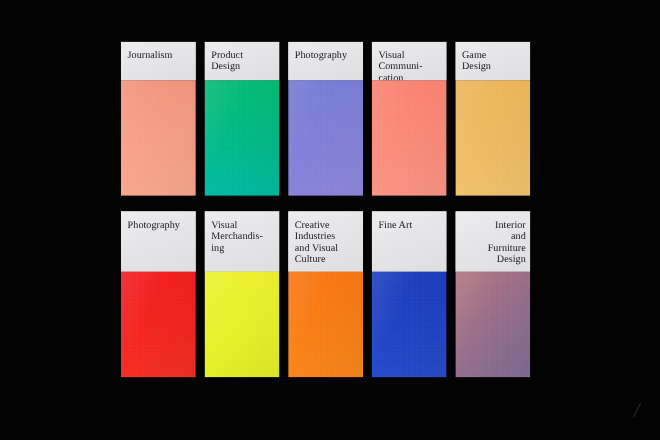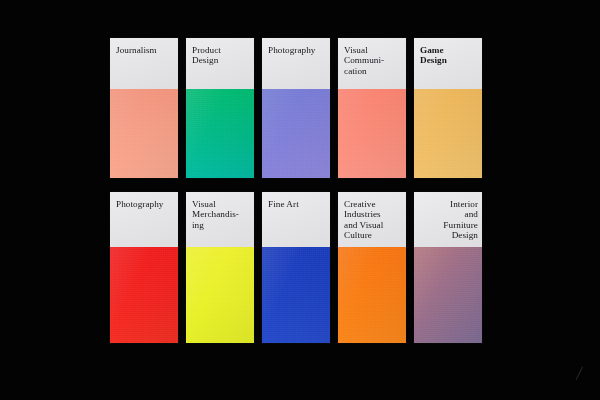--- a/index.html
+++ b/index.html
@@ -36,21 +36,21 @@
     background-image:linear-gradient(160deg,#ececee 0%,#e4e4e6 55%,#dedee0 100%);
     color:#18181c;
     box-sizing:border-box;
     padding:7px 4px 4px 6px;
     font-size:9.2px;
     line-height:10.4px;
     letter-spacing:0.05px;
     white-space:pre-line;
     flex:0 0 auto;
   }
-  #row-top .card-header{ height:51px; }
+  #row-top .card-header{ height:35px; }
   #row-bottom .card-header{ height:55px; }
 
   .card-color{
     flex:1 1 auto;
     position:relative;
   }
   
   .card-color::after{
     content:"";
     position:absolute;inset:0;
@@ -95,47 +95,47 @@
       <div class="card-header" style="color: rgb(24, 24, 28);">Photography</div>
       <div class="card-color" style="background: linear-gradient(150deg, rgb(114, 121, 212) 0%, rgb(129, 128, 218) 50%, rgb(145, 137, 224) 100%);"></div>
     </div>
     <div class="card">
       <div class="card-header" style="color: rgb(24, 24, 28);">Visual
 Communi-
 cation</div>
       <div class="card-color" style="background: linear-gradient(175deg, rgb(251, 130, 112) 0%, rgb(253, 141, 123) 60%, rgb(254, 150, 134) 100%);"></div>
     </div>
     <div class="card">
-      <div class="card-header" style="color: rgb(24, 24, 28); font-weight: bold;">Game
+      <div class="card-header" style="color: rgb(24, 24, 28);">Game
 Design</div>
       <div class="card-color" style="background: linear-gradient(170deg, rgb(238, 182, 88) 0%, rgb(241, 189, 98) 55%, rgb(244, 198, 110) 100%);"></div>
     </div>
   </div>
 
   <div class="row" id="row-bottom">
     <div class="card">
       <div class="card-header" style="color: rgb(24, 24, 28);">Photography</div>
       <div class="card-color" style="background: linear-gradient(175deg, rgb(242, 28, 28) 0%, rgb(245, 36, 32) 60%, rgb(247, 46, 34) 100%);"></div>
     </div>
     <div class="card">
       <div class="card-header" style="color: rgb(24, 24, 28);">Visual
 Merchandis-
 ing</div>
       <div class="card-color" style="background: linear-gradient(rgb(238, 242, 44) 0%, rgb(235, 243, 40) 55%, rgb(230, 240, 36) 100%);"></div>
     </div>
     <div class="card">
-      <div class="card-header" style="color: rgb(24, 24, 28);">Fine Art</div>
-      <div class="card-color" style="background: linear-gradient(rgb(26, 60, 190) 0%, rgb(30, 66, 197) 55%, rgb(36, 73, 205) 100%);"></div>
-    </div>
-    <div class="card">
       <div class="card-header" style="color: rgb(24, 24, 28);">Creative
 Industries
 and Visual
 Culture</div>
       <div class="card-color" style="background: linear-gradient(175deg, rgb(249, 117, 16) 0%, rgb(251, 126, 19) 55%, rgb(252, 135, 25) 100%);"></div>
+    </div>
+    <div class="card">
+      <div class="card-header" style="color: rgb(24, 24, 28);">Fine Art</div>
+      <div class="card-color" style="background: linear-gradient(rgb(26, 60, 190) 0%, rgb(30, 66, 197) 55%, rgb(36, 73, 205) 100%);"></div>
     </div>
     <div class="card">
       <div class="card-header" style="color: rgb(24, 24, 28); text-align: right;">Interior
 and
 Furniture
 Design</div>
       <div class="card-color" style="background: linear-gradient(135deg, rgb(178, 115, 125) 0%, rgb(154, 110, 138) 45%, rgb(126, 108, 150) 100%);"></div>
     </div>
   </div>
 

